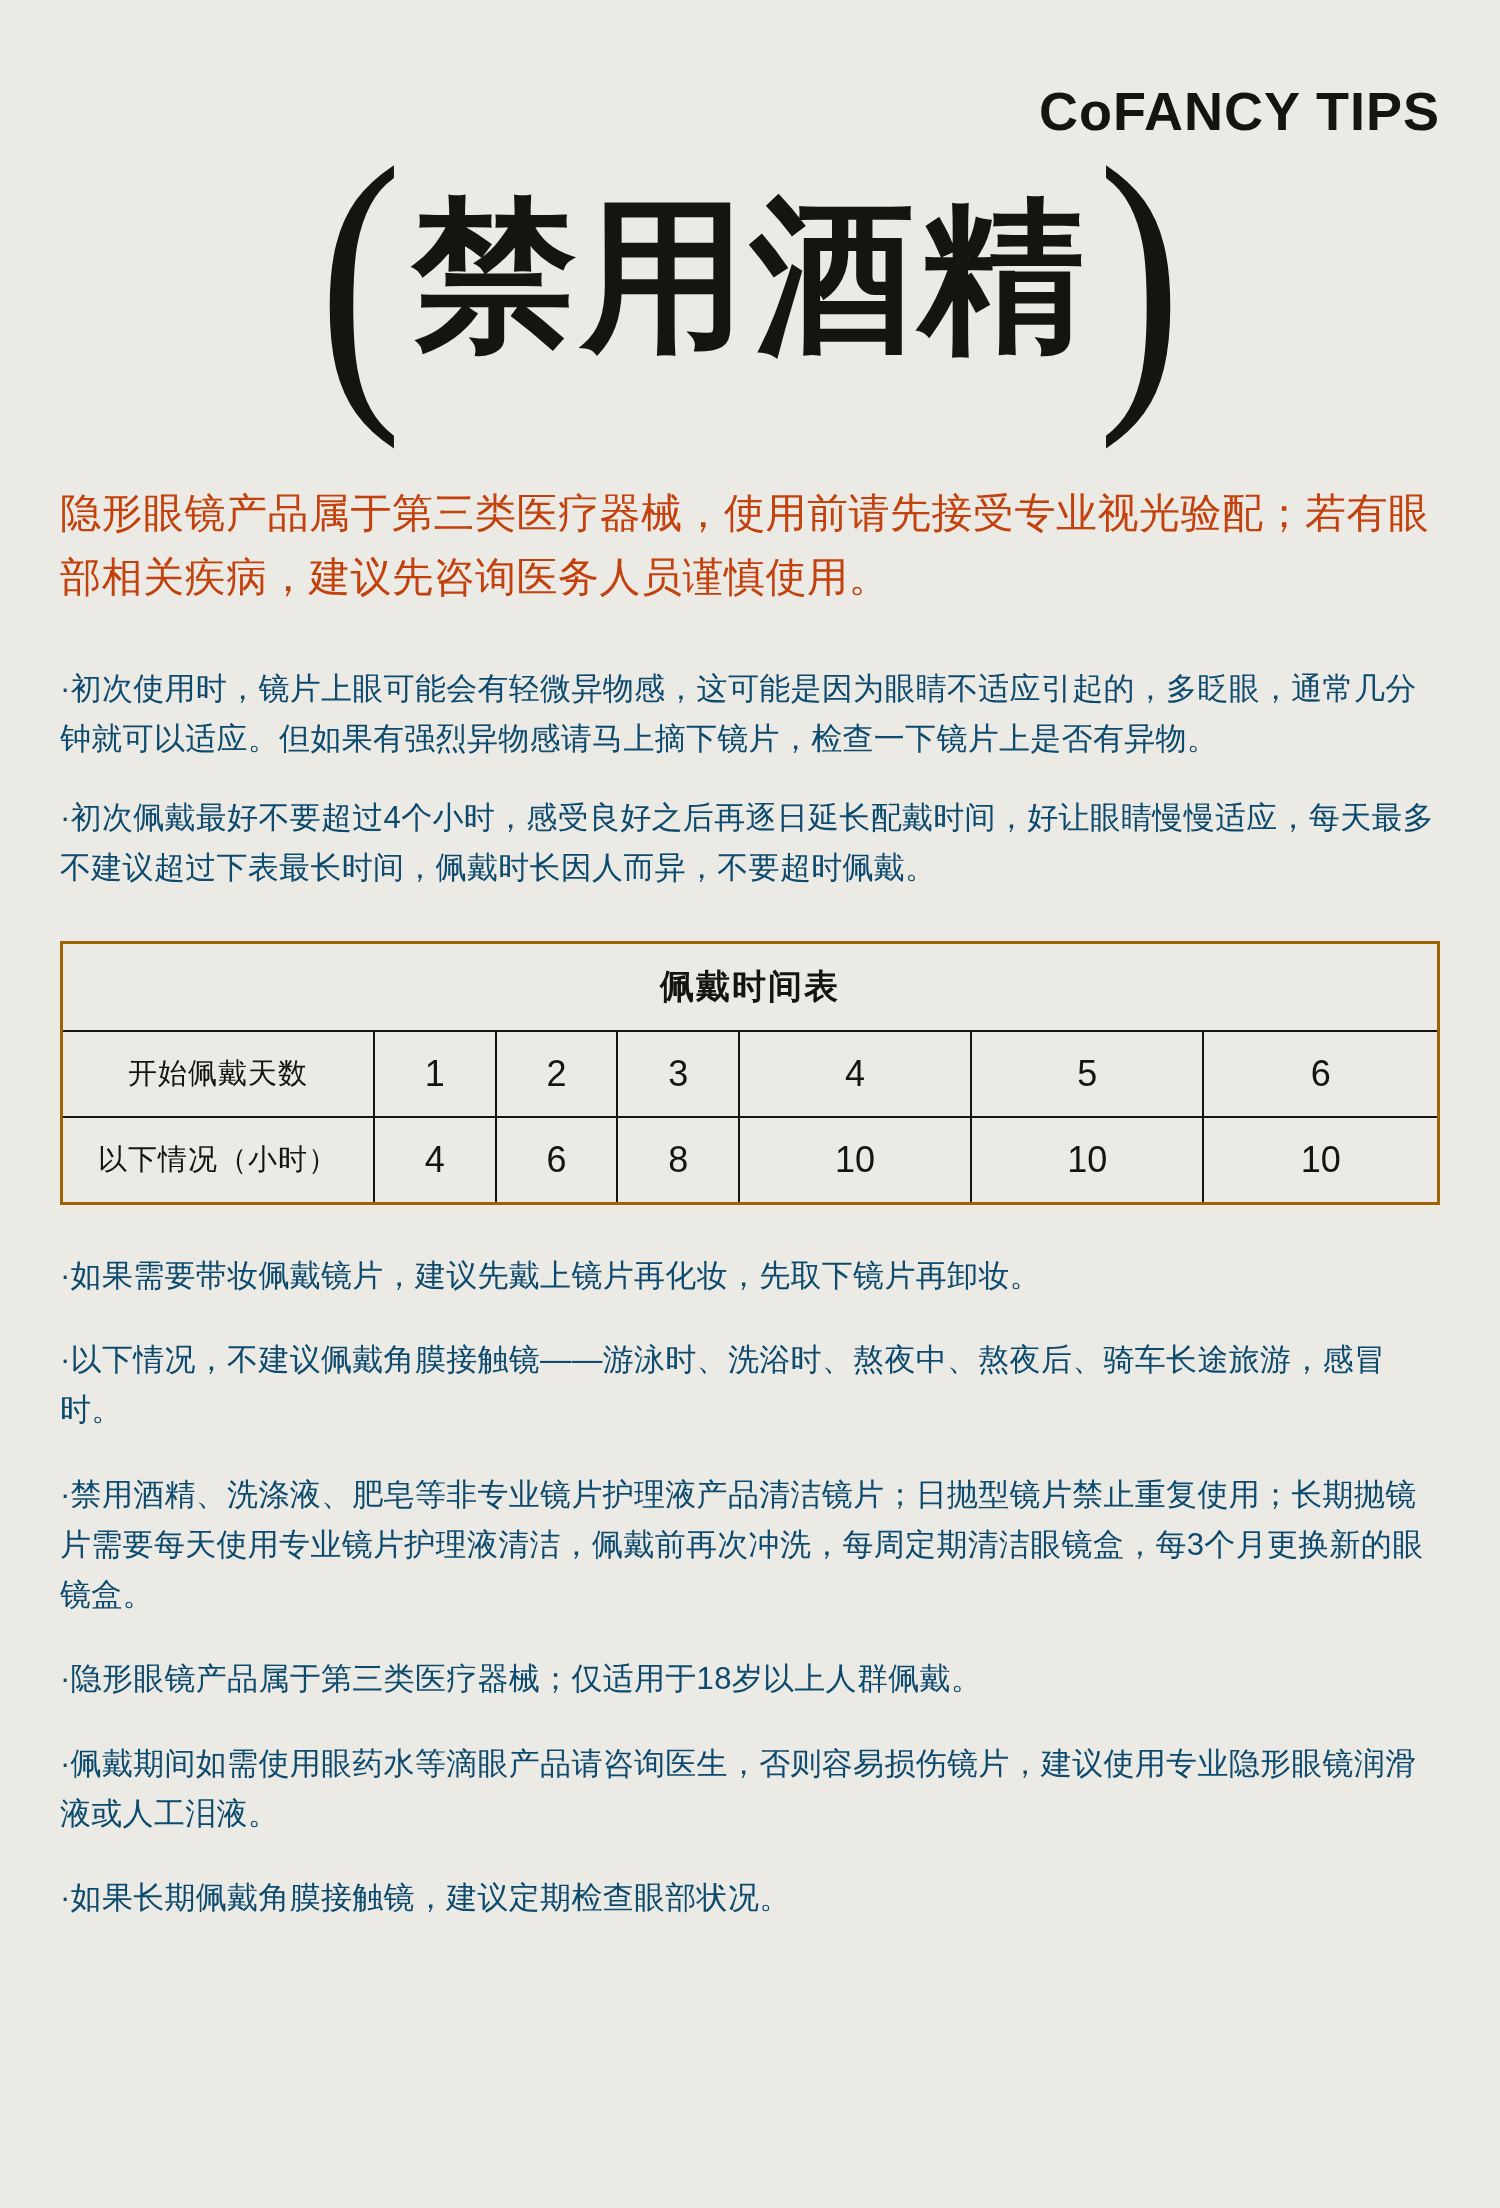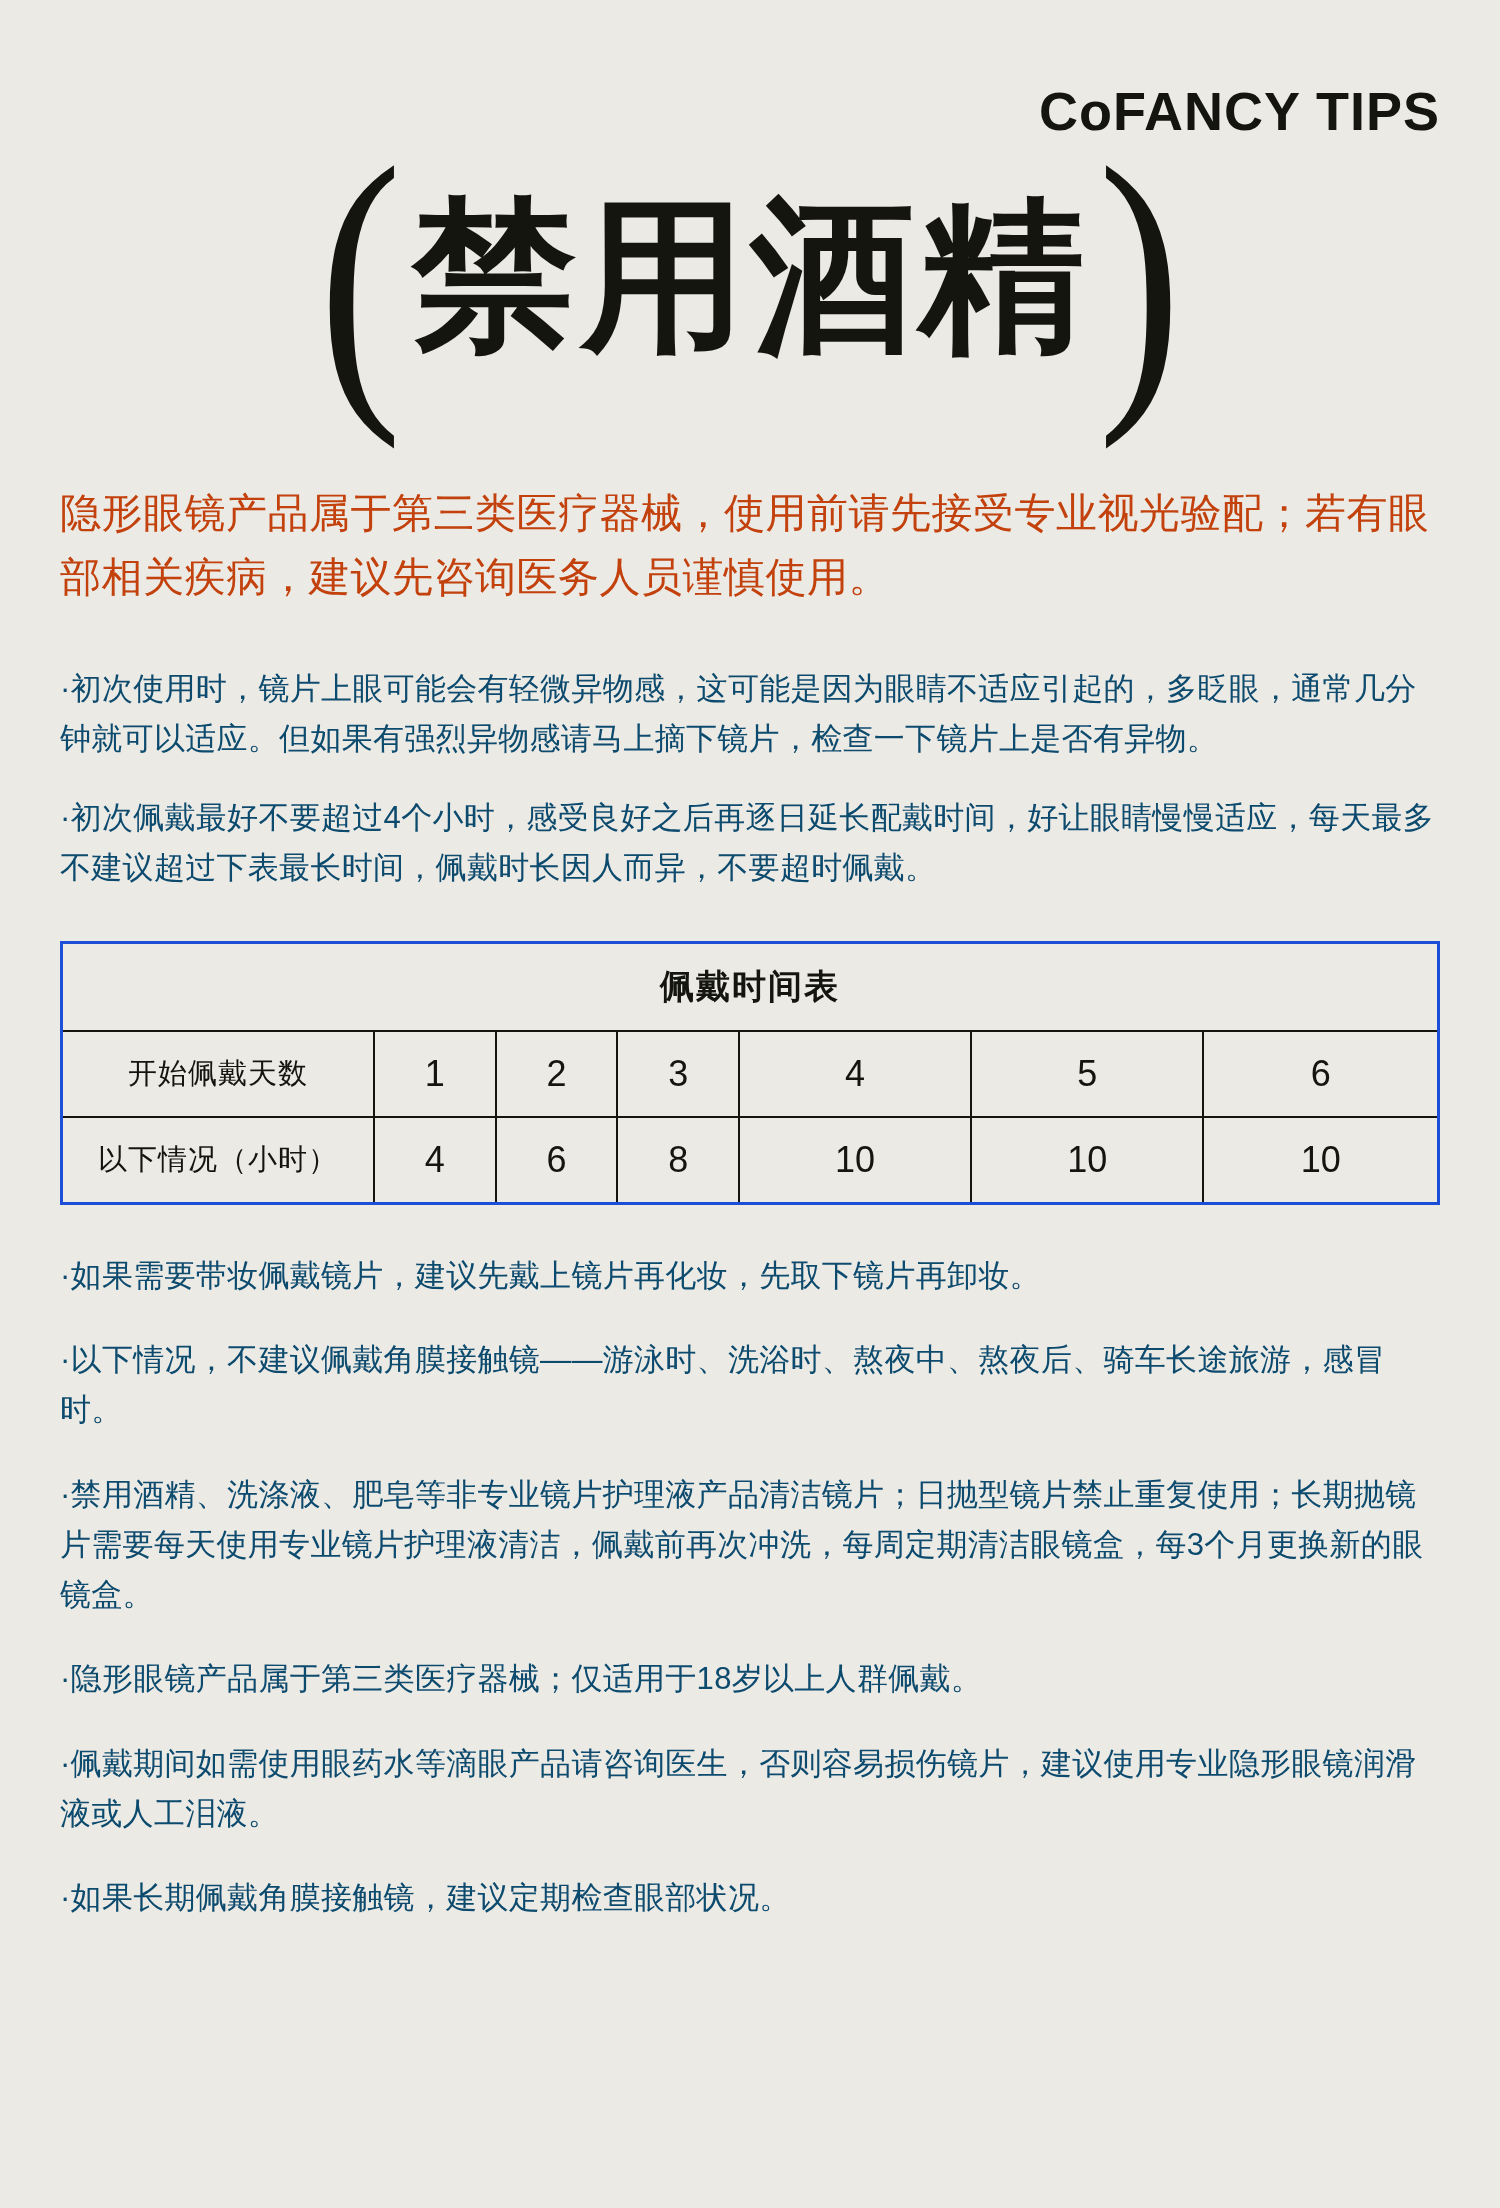--- a/index.html
+++ b/index.html
@@ -73,21 +73,21 @@
     color: #0c4a6e;
     margin-bottom: 28px;
     letter-spacing: 0.3px;
   }
   .table-wrap {
     margin: 48px 0 46px 0;
   }
   table.wear-table {
     width: 100%;
     border-collapse: collapse;
-    border: 3px solid #1d4ed8;
+    border: 3px solid #a16207;
     background: transparent;
   }
   table.wear-table td, table.wear-table th {
     border: 2px solid #15150f;
     text-align: center;
     color: #15150f;
   }
   table.wear-table .tbl-title {
     font-size: 34px;
     font-weight: bold;

